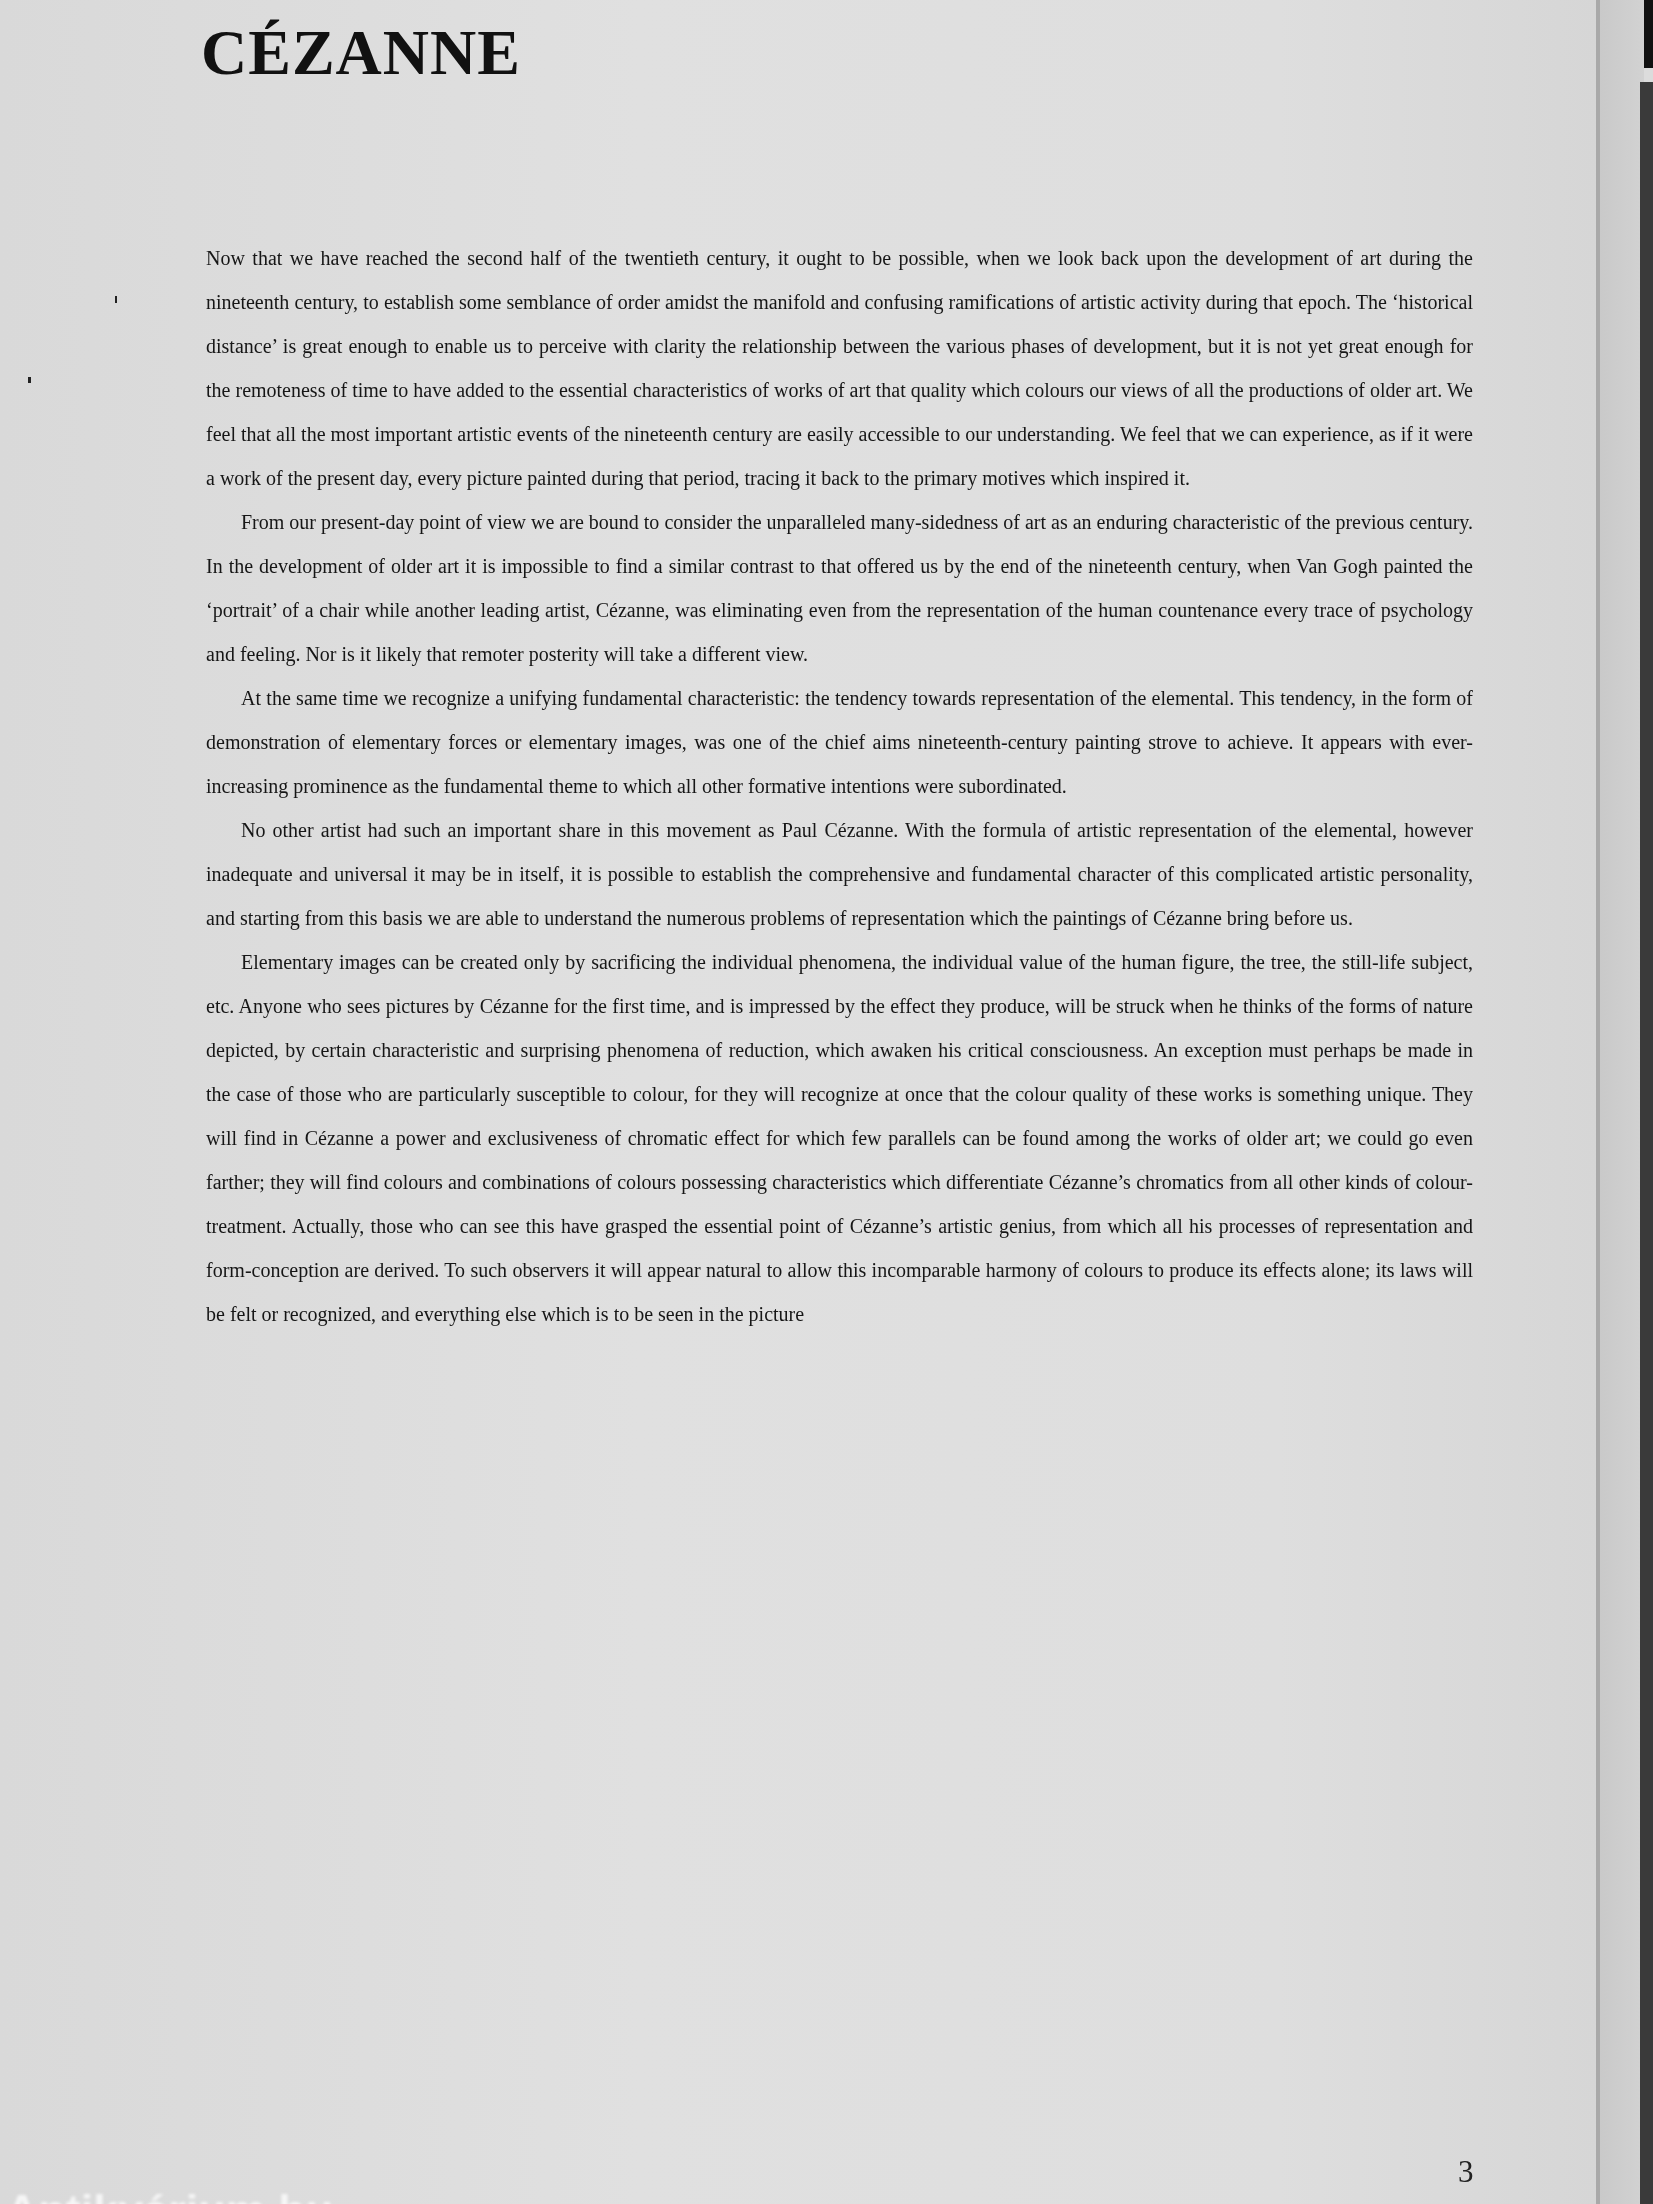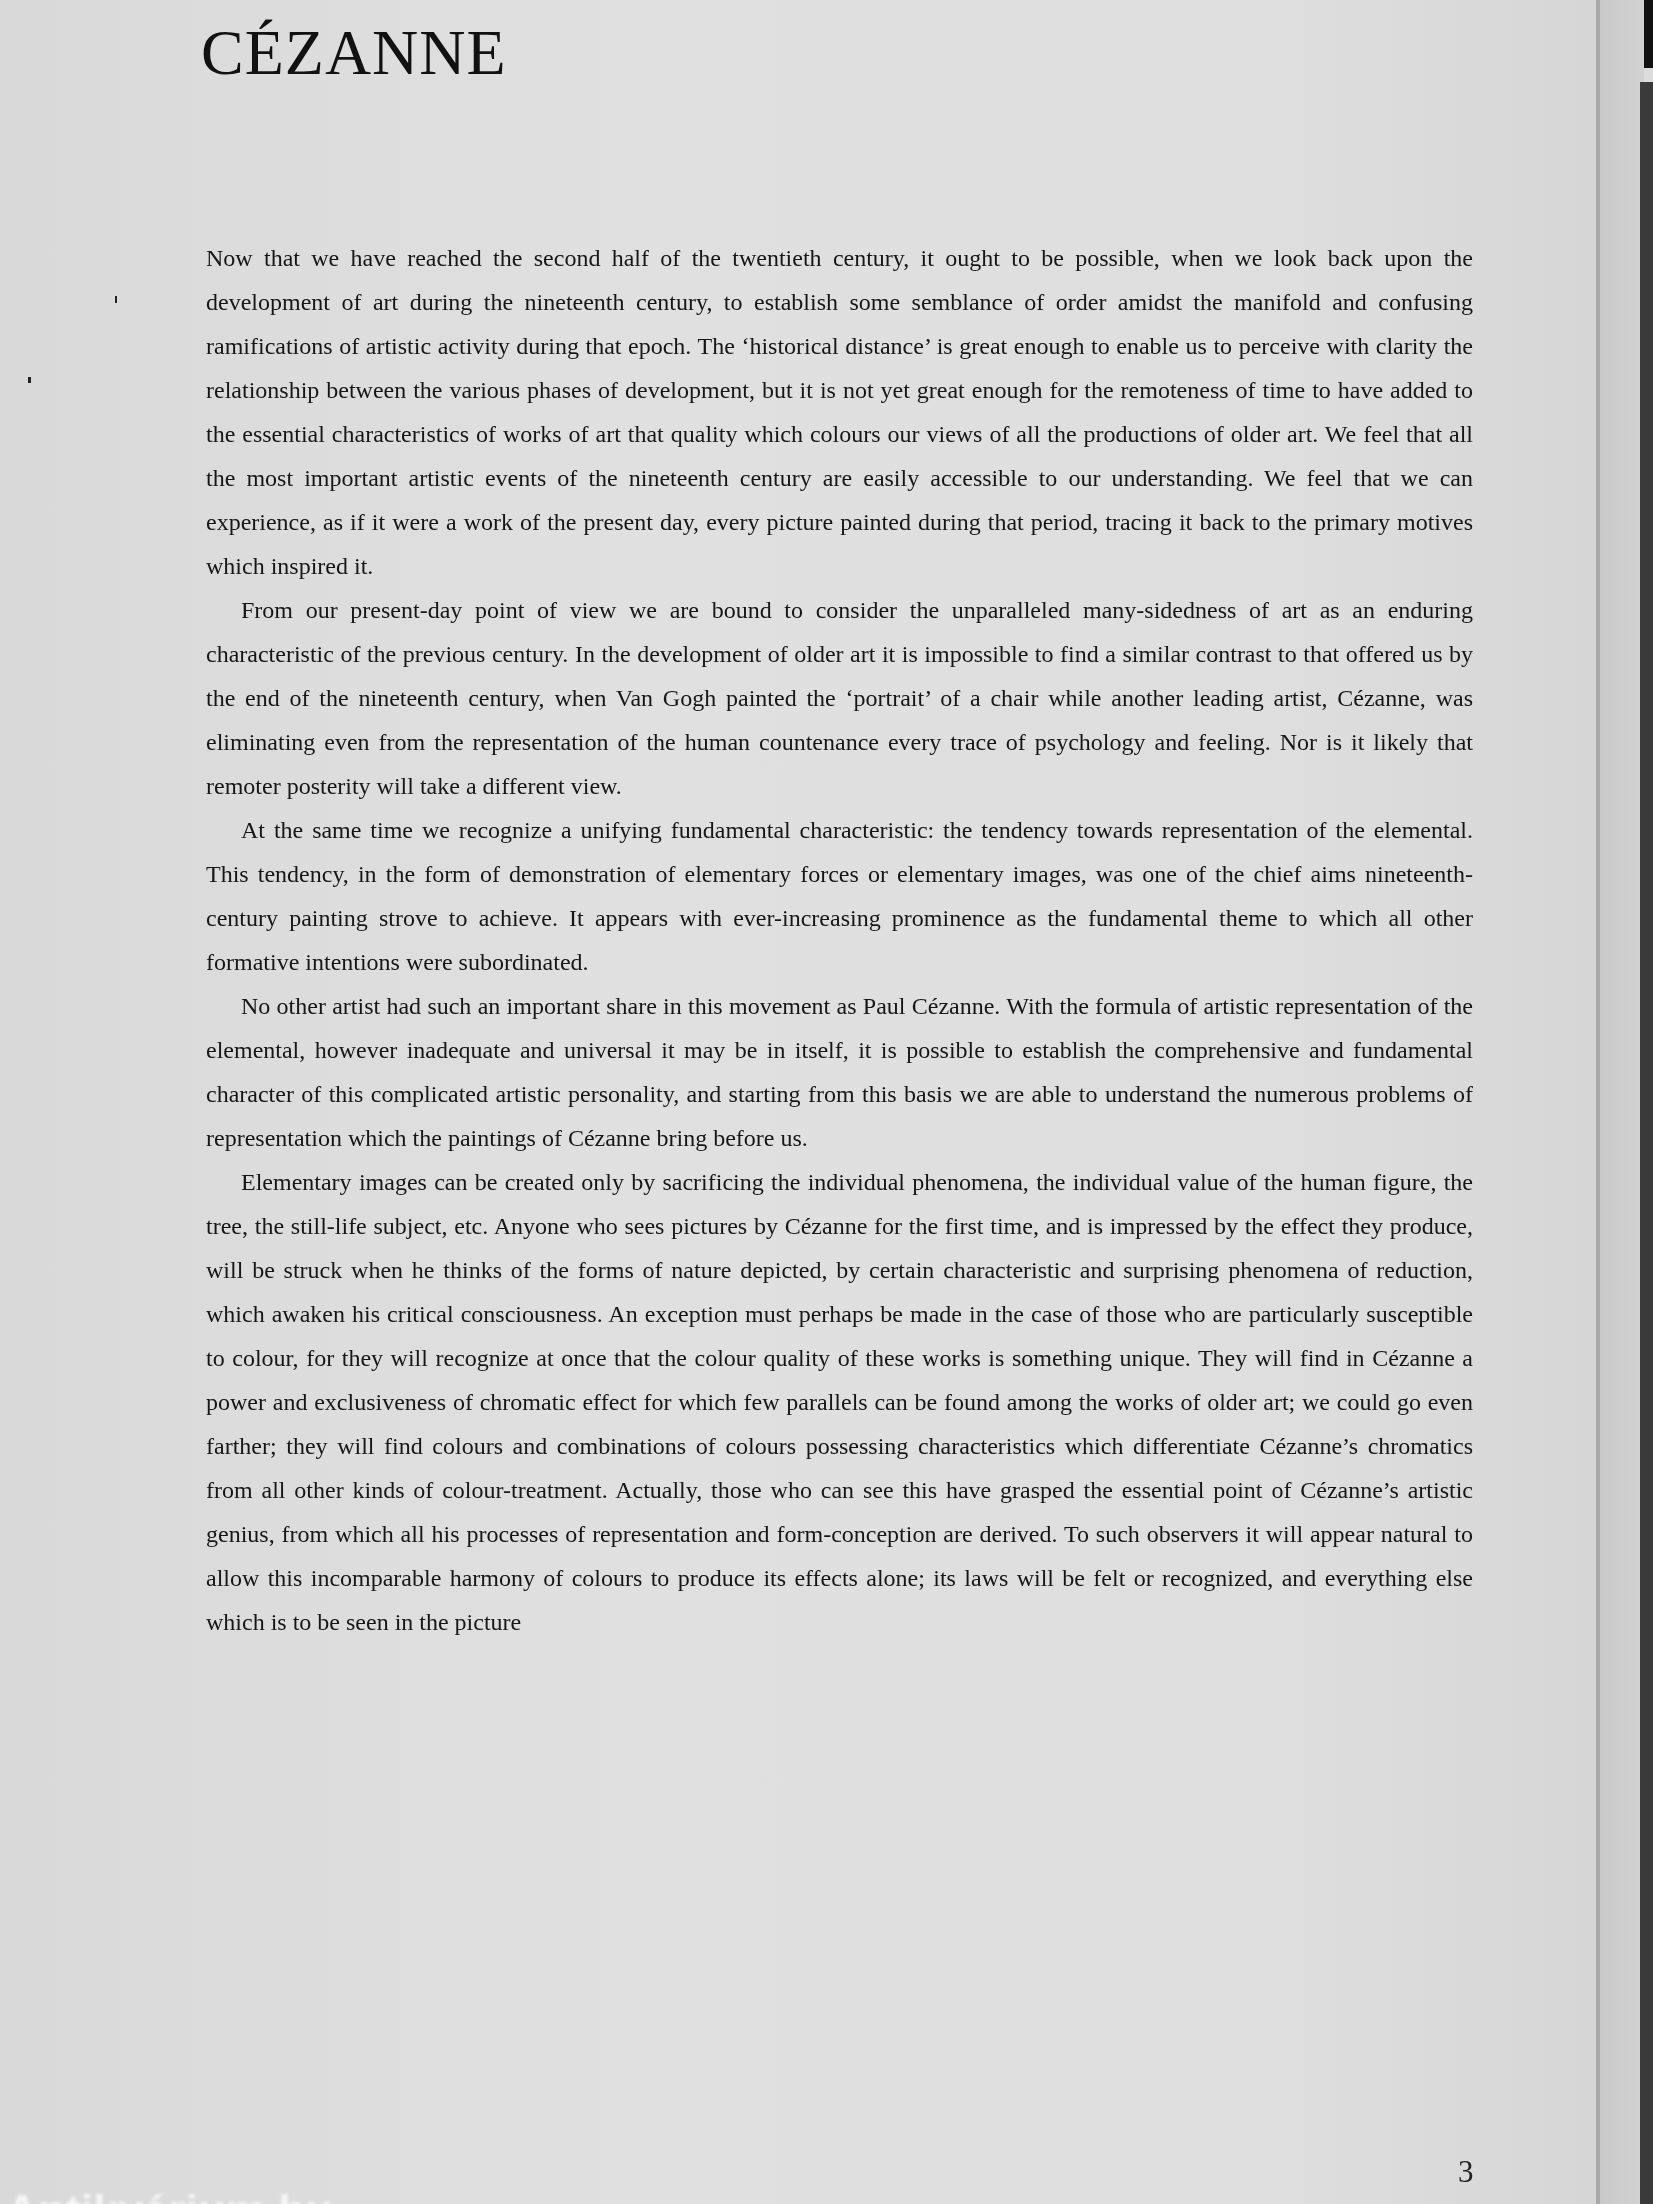--- a/index.html
+++ b/index.html
@@ -54,32 +54,32 @@
     width: 9.7px;
     height: 68px;
     background: #111;
   }
   .heading {
     position: absolute;
     left: 201px;
     top: 13.6px;
     margin: 0;
     font-size: 64px;
-    font-weight: normal;
+    font-weight: bold;
     letter-spacing: 1px;
     line-height: 78px;
     color: #111;
     text-align: right;
   }
   .body-text {
     position: absolute;
     left: 206px;
     top: 236px;
     width: 1267px;
-    font-size: 24px;
+    font-size: 20px;
     line-height: 44px;
     text-align: justify;
     color: #161616;
   }
   .body-text p {
     margin: 0;
     text-indent: 35px;
   }
   .body-text p.first {
     text-indent: 0;

